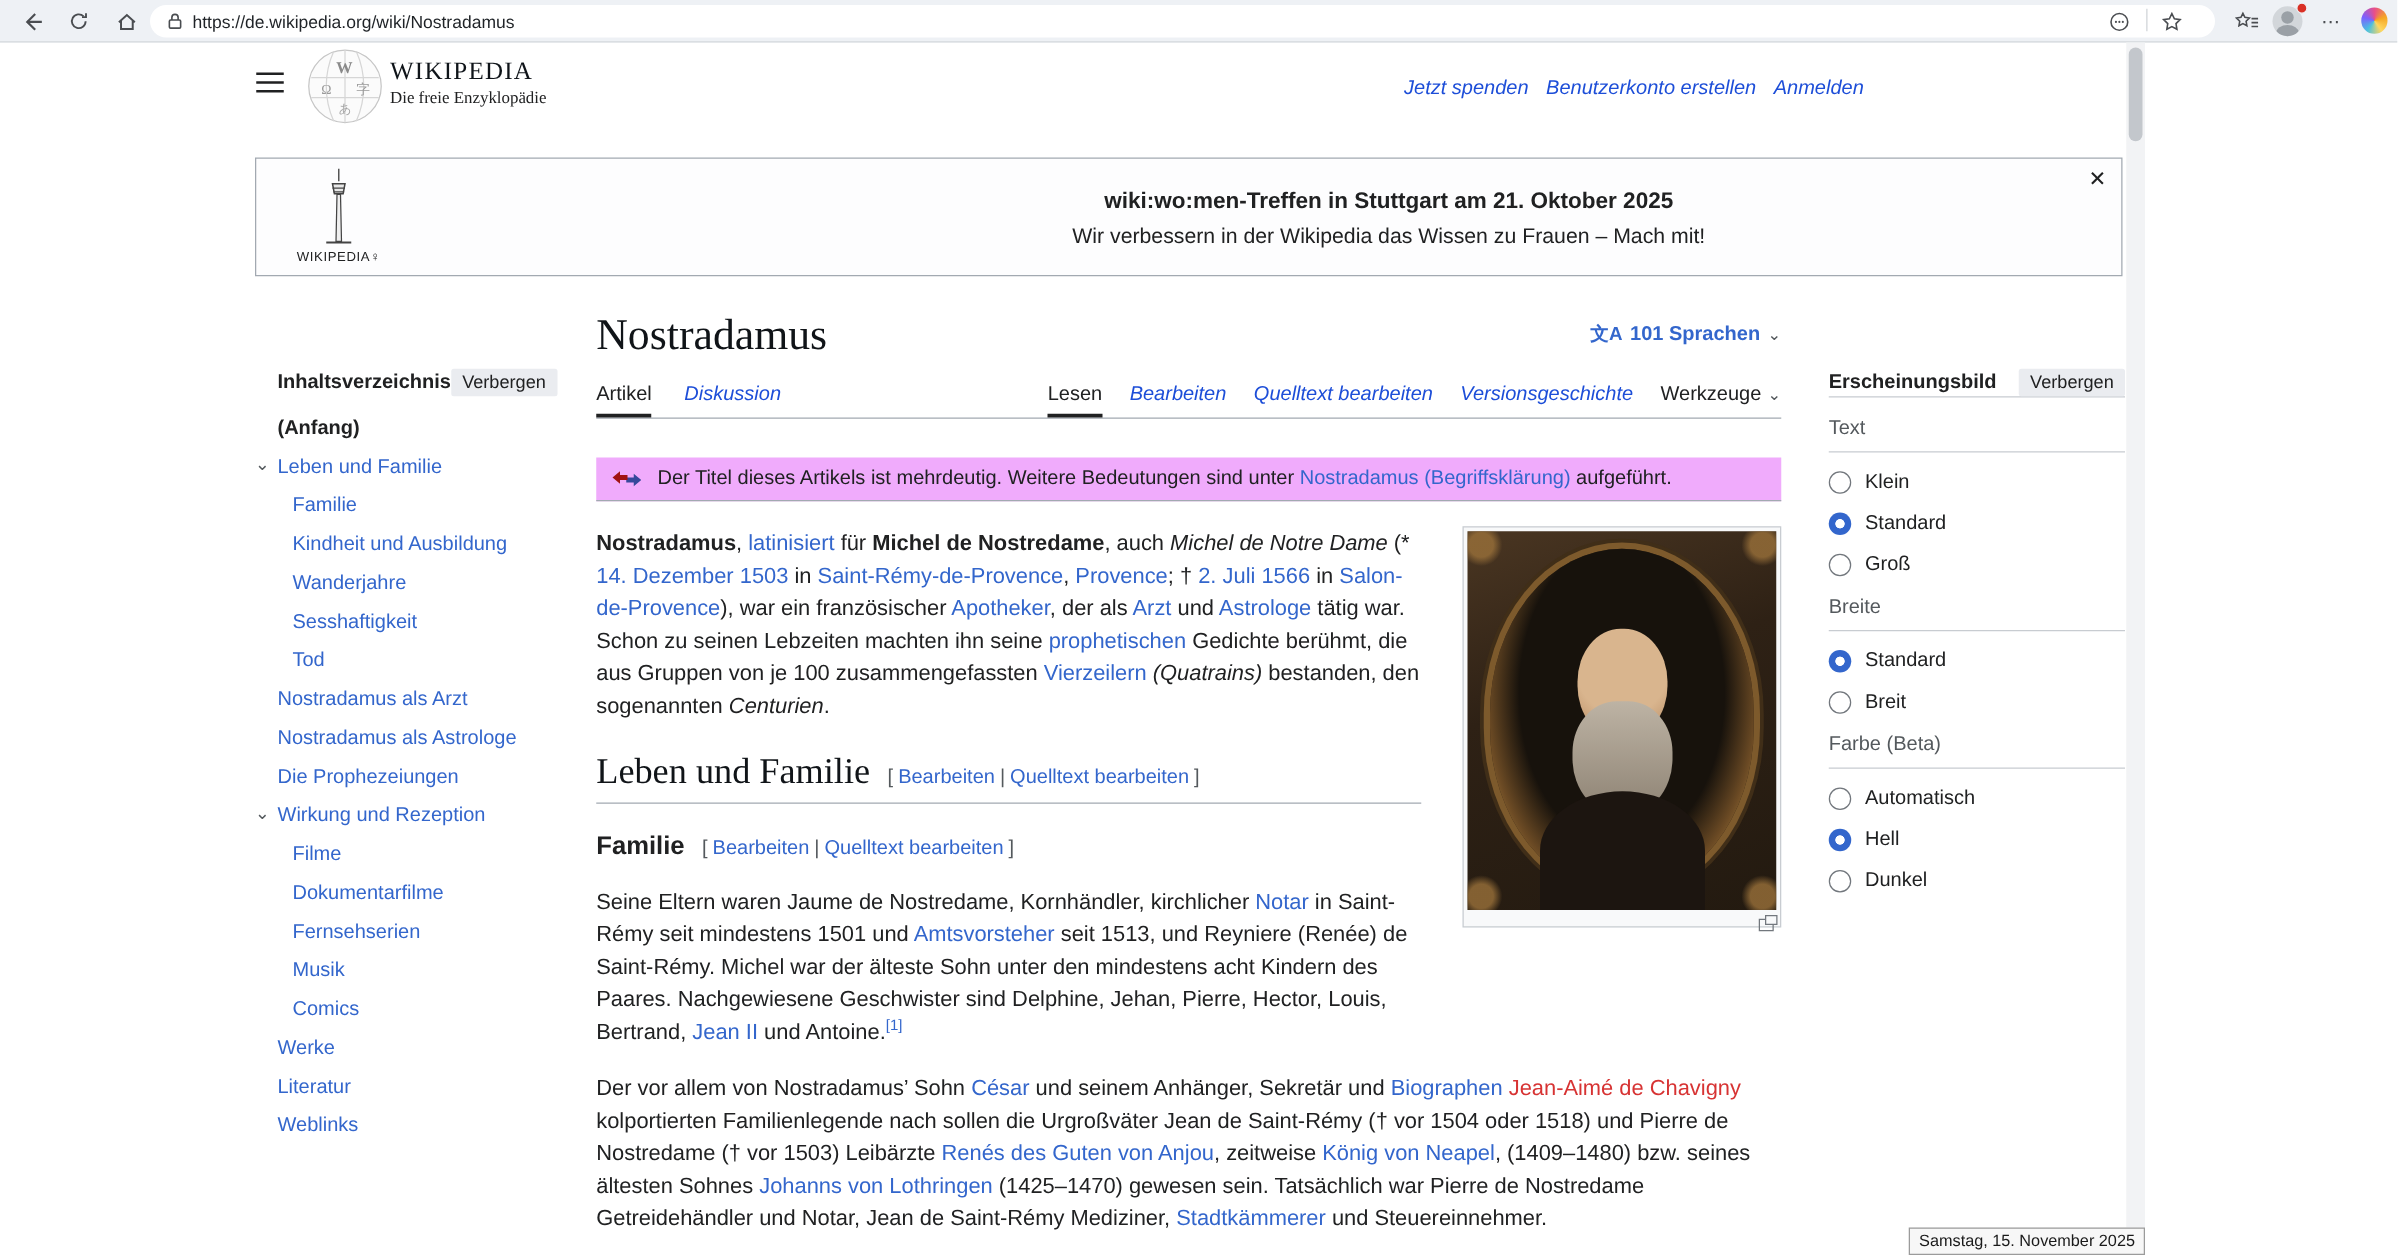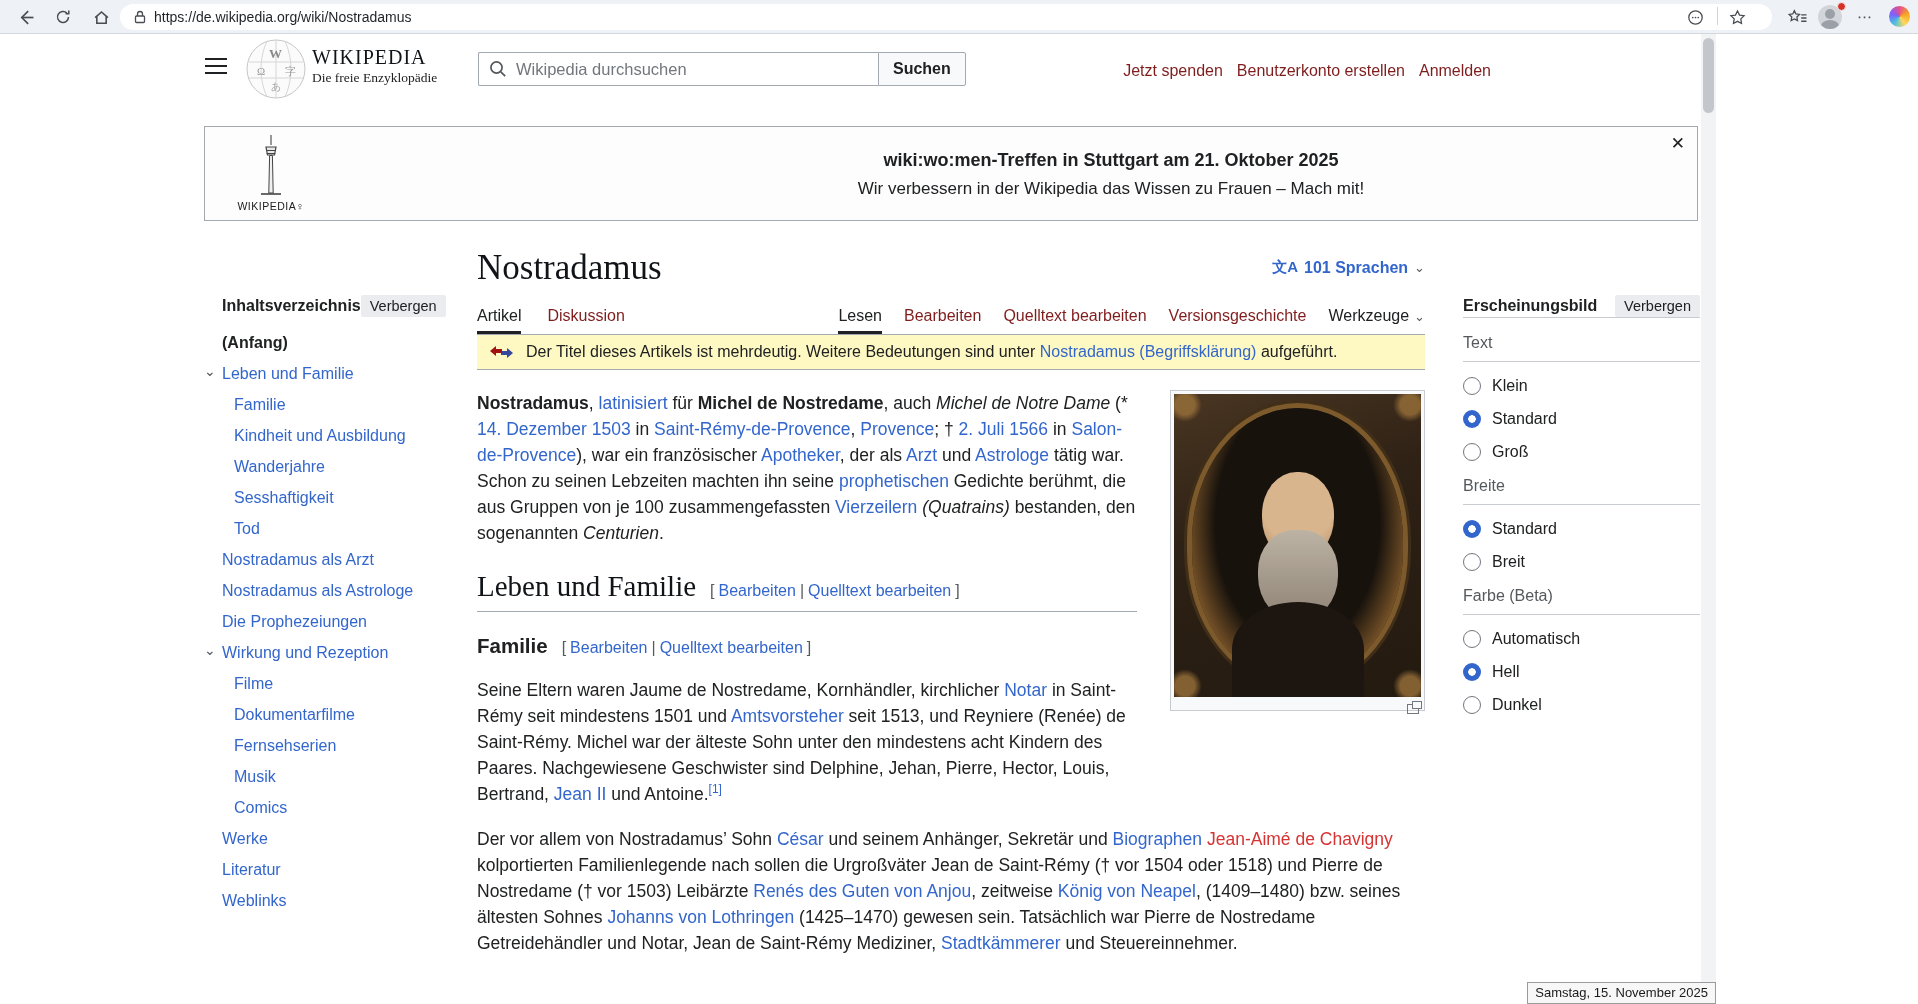--- a/index.html
+++ b/index.html
@@ -29,21 +29,21 @@
   #wp-logo { position:absolute; left:245px; top:38px; width:62px; height:62px; }
   #wordmark { position:absolute; left:312px; top:46px; font-family:"Liberation Serif",serif; }
   #wordmark .wm1 { font-size:20px; letter-spacing:1px; color:#0f1419; }
   #wordmark .wm2 { font-size:13.5px; color:#202122; margin-top:1px; }
   #search-wrap { position:absolute; left:478px; top:52px; height:34px; display:flex; }
   #search-box { width:400px; height:34px; border:1px solid #a2a9b1; border-right:none; border-radius:2px 0 0 2px; background:#fff; display:flex; align-items:center; }
   #search-box input { border:none; outline:none; font-size:16.5px; width:340px; color:#202122; font-family:"Liberation Sans",sans-serif; }
   #search-box input::placeholder { color:#72777d; }
   #search-btn { height:34px; padding:0 14px; border:1px solid #a2a9b1; border-radius:0 2px 2px 0; background:#f8f9fa; font-size:16px; color:#202122; font-weight:bold; cursor:pointer; }
   #user-links { position:absolute; right:225px; top:62px; display:flex; gap:14px; font-size:16px; }
-  .blue { color:#7f1d1d; cursor:pointer; text-decoration:none; }
+  .blue { color:#1d4ed8; cursor:pointer; text-decoration:none;font-style:italic; }
 
   
   #banner { position:absolute; left:204px; top:126px; width:1494px; height:95px; border:1px solid #a2a9b1; background:#fdfdfe; }
   #banner-close { position:absolute; right:12px; top:6px; font-size:17px; color:#202122; cursor:pointer; }
   #banner-icon { position:absolute; left:26px; top:6px; width:80px; height:84px; text-align:center; }
   #banner-icon .twr-label { font-size:10.5px; letter-spacing:.5px; color:#202122; margin-top:1px; }
   #banner-texts { position:absolute; left:360px; right:40px; top:0; height:95px; text-align:center; }
   #banner-title { margin-top:23px; font-size:18px; font-weight:bold; color:#202122; }
   #banner-sub { margin-top:8px; font-size:17px; color:#202122; }
 
@@ -72,21 +72,21 @@
   #page-title { font-family:"Liberation Serif",serif; font-size:35px; font-weight:normal; color:#101418; }
   #langs { position:absolute; right:0; top:10px; display:flex; align-items:center; gap:6px; font-size:16px; }
   #lang-glyph { color:#3366cc; font-size:15px; font-weight:bold; }
   #lang-label { color:#3366cc; font-weight:bold; }
   .chev { color:#54595d; font-size:13px; }
   #tabbar { position:relative; height:35px; border-bottom:1px solid #a2a9b1; margin-top:8px; font-size:16px; }
   .tabs-left { position:absolute; left:0; bottom:0; display:flex; gap:26px; }
   .tabs-right { position:absolute; right:0; bottom:0; display:flex; gap:22px; align-items:flex-end; }
   .tab { padding-bottom:9px; cursor:pointer; }
   .tab.active { color:#202122; border-bottom:3px solid #202122; padding-bottom:6px; }
-  #hatnote { background:#fef9c3; border-bottom:1px solid #a2a9b1; min-height:35px; display:flex; align-items:center; gap:12px; padding:6px 10px 6px 12px; font-size:16px; }
+  #hatnote { margin-top:31px; background:#f0abfc; border-bottom:1px solid #a2a9b1; min-height:35px; display:flex; align-items:center; gap:12px; padding:6px 10px 6px 12px; font-size:16px; }
   .body-text { font-size:17.5px; line-height:26px; color:#202122; }
   #intro { margin-top:20px; width:664px; }
   .b { font-weight:bold; } .i { font-style:italic; }
   .link { color:#3366cc; cursor:pointer; }
   .redlink { color:#d73333; cursor:pointer; }
   .suplink { color:#3366cc; font-size:12px; vertical-align:super; line-height:0; cursor:pointer; }
 
   #thumb { float:right; width:255px; border:1px solid #c8ccd1; background:#f8f9fa; padding:3px; margin:20px 0 10px 18px; }
   #portrait { position:relative; width:247px; height:303px; background:linear-gradient(160deg,#4a3622 0%,#2e2115 40%,#231a10 100%); overflow:hidden; }
   #portrait .oframe { position:absolute; left:18px; top:14px; right:18px; bottom:14px; border-radius:50%/48%; background:radial-gradient(ellipse at 50% 42%,#17120c 0 55%,#6b4a24 72%,#8a6430 78%,#3a2a16 88%); box-shadow:0 0 0 5px #7d5a2c, 0 0 0 8px #402e18; }
@@ -186,32 +186,20 @@
       <path d="M4 24h54M4 40h54M22 3c-8 18-8 38 0 56M40 3c8 18 8 38 0 56M31 2v58" stroke="#d6d6d6" fill="none"></path>
       <text x="24" y="20" font-size="13" fill="#8a8a8a" font-family="Liberation Serif,serif" font-weight="bold">W</text>
       <text x="12" y="37" font-size="11" fill="#9a9a9a" font-family="Liberation Serif,serif">Ω</text>
       <text x="40" y="37" font-size="11" fill="#9a9a9a" font-family="Liberation Serif,serif">字</text>
       <text x="26" y="52" font-size="10" fill="#a5a5a5" font-family="Liberation Serif,serif">あ</text>
     </svg>
   </div>
   <div id="wordmark">
     <div class="wm1">WIKIPEDIA</div>
     <div class="wm2">Die freie Enzyklopädie</div>
-  </div>
-  <div id="search-wrap">
-    <div id="search-box">
-      <span style="margin:0 9px 0 10px;">
-        <svg width="18" height="18" viewBox="0 0 18 18">
-            <circle cx="7.5" cy="7.5" r="5.6" fill="none" stroke="#54595d" stroke-width="1.7"></circle>
-            <path d="M11.8 11.8 16.2 16.2" stroke="#54595d" stroke-width="1.7"></path>
-          </svg>
-      </span>
-      <input type="text" placeholder="Wikipedia durchsuchen" style="">
-    </div>
-    <button id="search-btn">Suchen</button>
   </div>
   <div id="user-links">
     <span class="blue">Jetzt spenden</span>
     <span class="blue">Benutzerkonto erstellen</span>
     <span class="blue">Anmelden</span>
   </div>
 
   <div id="banner">
     <div id="banner-close">✕</div>
     <div id="banner-icon">

